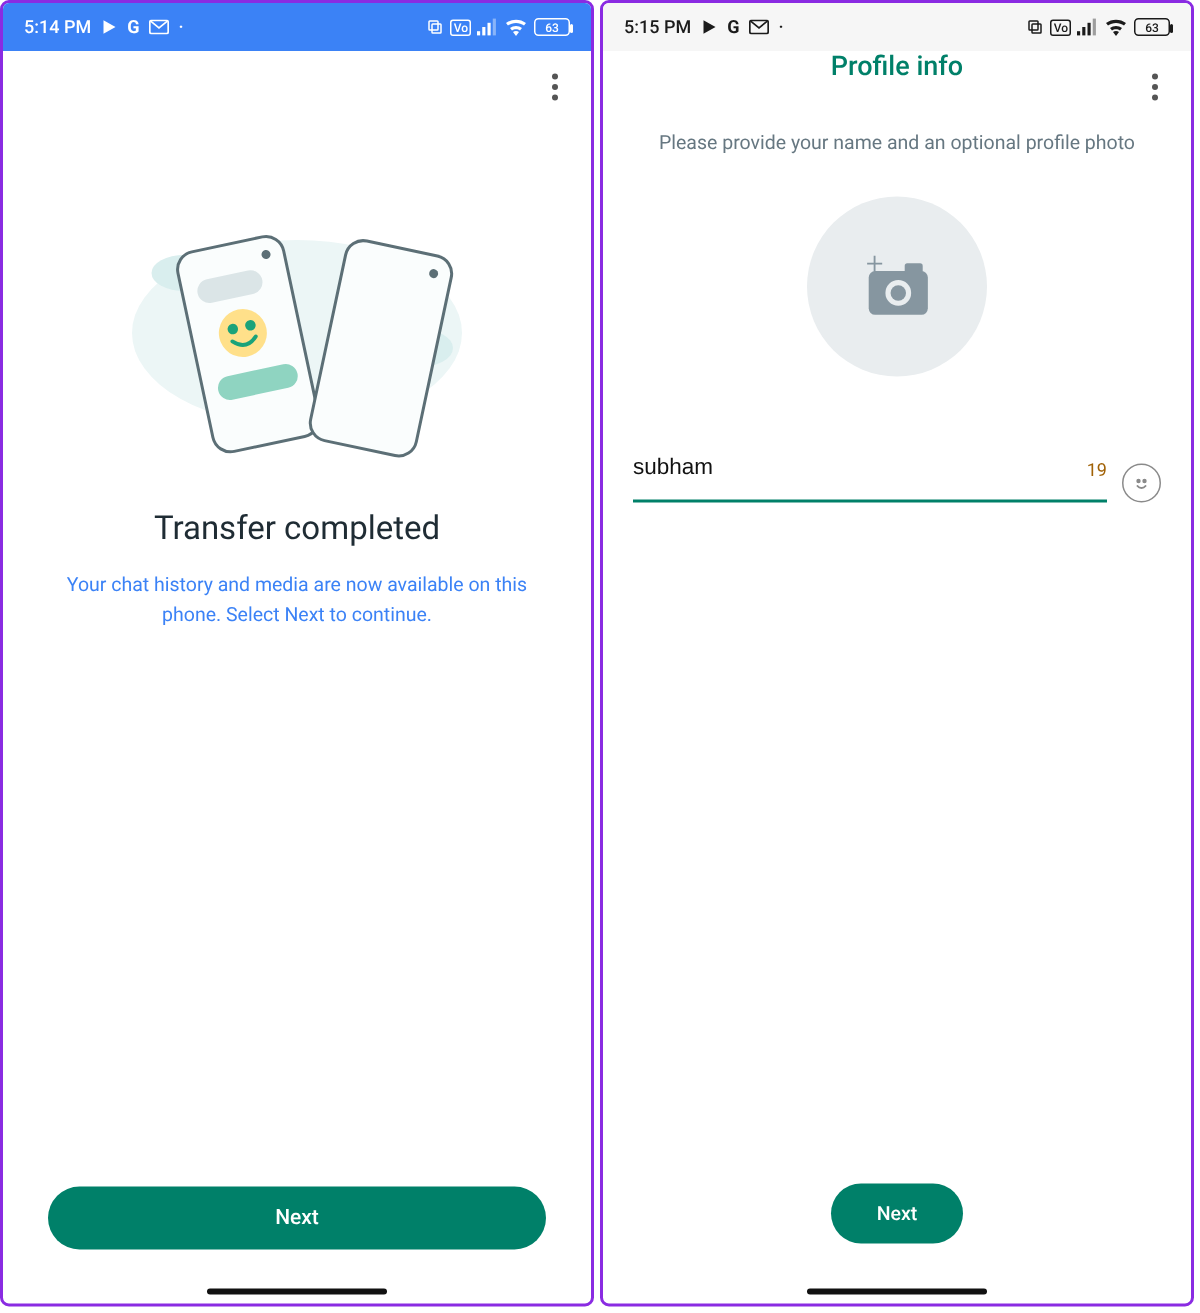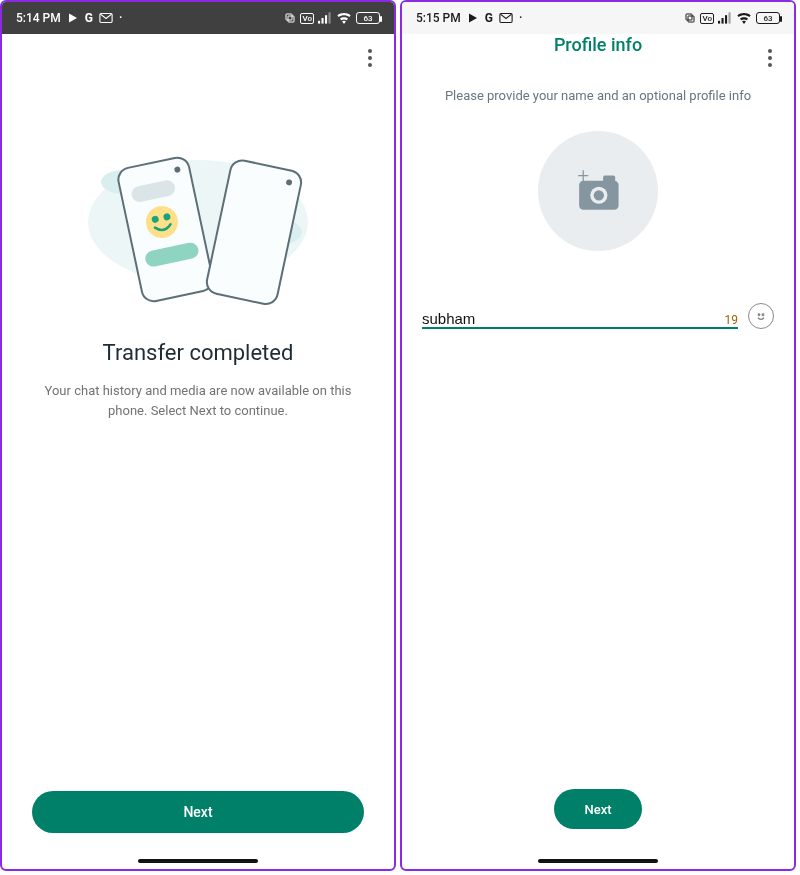--- a/index.html
+++ b/index.html
@@ -20,41 +20,41 @@
   }
   .phone.left { margin-right: 4px; }
   
   .statusbar {
     height: 32px;
     display: flex; align-items: center; justify-content: space-between;
     padding: 0 14px;
     font-size: 12px; font-weight: 500;
     color: #fff;
   }
-  .statusbar.dark { background: #404040; color: #fff; }
+  .statusbar.dark { background: #3b82f6; color: #fff; }
   .statusbar.light { background: #f6f6f6; color: #1b1b1b; gap: 26px; }
   .sb-left { display:flex; align-items:center; gap:6px; }
   .sb-right { display:flex; align-items:center; gap:4px; }
   .sb-icon { display:inline-flex; }
   .batt { border:1px solid currentColor; border-radius:3px; width:24px; height:12px; position:relative; display:flex; align-items:center; justify-content:center; font-size:8px; }
   .batt::after { content:""; position:absolute; right:-3px; top:3px; width:2px; height:6px; background:currentColor; border-radius:1px; }
   
   .appheader {
     height: 48px; display:flex; justify-content:flex-end; padding: 0 10px;
     position: relative;
   }
   .appheader.centered { justify-content:center; }
   .appheader .title { font-size: 18px; color:#008069; font-weight:500; }
   .menu-dots { width:36px; height:36px; display:flex; align-items:center; justify-content:center; position:absolute; right:6px; top:6px; }
   .dots { display:flex; flex-direction:column; gap:3px; }
   .dots span { width:4px; height:4px; border-radius:50%; background:#555; }
   
   .illus-wrap { display:flex; justify-content:center; padding-top:40px; }
   .left .headline { text-align:center; font-size:22px; color:#1f2c34; margin-top:28px; font-weight:400; }
-  .left .subtext { text-align:center; font-size:13px; color:#737373; margin:16px 30px 0; line-height:1.5; }
+  .left .subtext { text-align:center; font-size:13px; color:#3b82f6; margin:16px 30px 0; line-height:1.5; }
   .btn-wide {
     position:absolute; left:30px; right:30px; bottom:36px;
     height:42px; border-radius:22px;
     background:#008069; color:#fff;
     display:flex; align-items:center; justify-content:center;
     font-size:14px; font-weight:500;
   }
   .home-ind { position:absolute; bottom:6px; left:50%; transform:translateX(-50%); width:120px; height:4px; background:#111; border-radius:2px; }
   .home-ind.light { background:#111; }
   
@@ -63,21 +63,21 @@
     width:120px; height:120px; border-radius:50%; background:#e9edef;
     margin:28px auto 0; display:flex; align-items:center; justify-content:center;
   }
   .camera-svg { fill:#8696a0; }
   .name-row {
     display:flex; align-items:flex-end; gap:10px;
     margin:52px 20px 0;
   }
   .name-field {
     flex:1; display:flex; align-items:flex-end; justify-content:space-between;
-    border-bottom:2px solid #008069; padding-bottom:0;gap:23px;
+    border-bottom:2px solid #008069; padding-bottom:13px;gap:23px;
   }
   .name-input { font-size:15px; color:#111; background:transparent; border:none; outline:none; flex:1; }
   .char-count { font-size:12px; color:#a16207; padding-left:6px; }
   .emoji-btn { width:26px; height:26px; border:1.5px solid #8a8a8a; border-radius:50%; display:flex; align-items:center; justify-content:center; }
   .btn-pill {
     position:absolute; left:50%; transform:translateX(-50%);
     bottom:40px;
     width:88px; height:40px; border-radius:20px;
     background:#008069; color:#fff;
     display:flex; align-items:center; justify-content:center;
@@ -224,21 +224,21 @@
     <div class="title">Profile info</div>
     <div class="menu-dots">
       <div class="dots">
           <span></span>
           <span></span>
           <span></span>
         </div>
     </div>
   </div>
 
-  <div class="instruct">Please provide your name and an optional profile info</div>
+  <div class="instruct">Please provide your name and an optional profile photo</div>
 
   <div class="photo-circle">
     <svg class="camera-svg" width="56" height="48" viewBox="0 0 64 56">
       <text x="8" y="18" font-size="24" fill="#8696a0" font-weight="300">+</text>
       <rect x="10" y="16" width="46" height="34" rx="5" fill="#8696a0"></rect>
       <rect x="38" y="10" width="14" height="8" rx="2" fill="#8696a0"></rect>
       <circle cx="33" cy="33" r="10" fill="#e9edef"></circle>
       <circle cx="33" cy="33" r="6" fill="#8696a0"></circle>
     </svg>
   </div>

